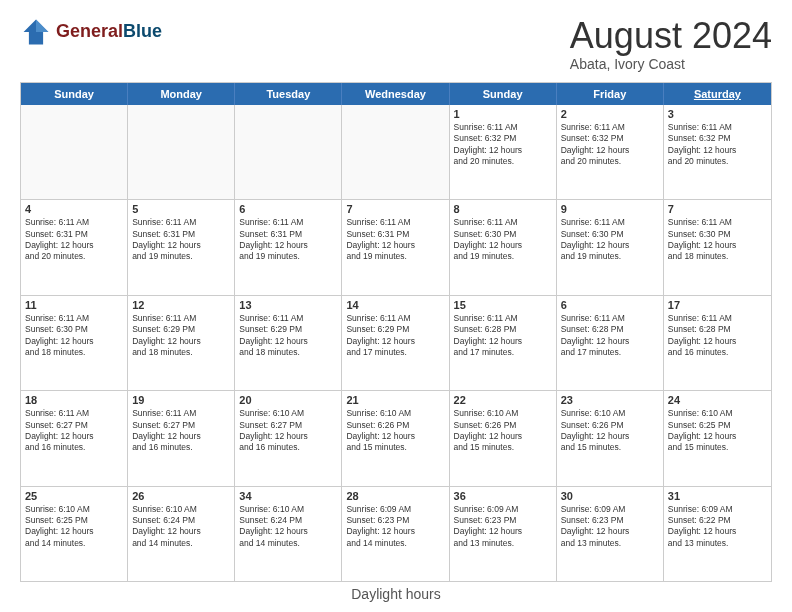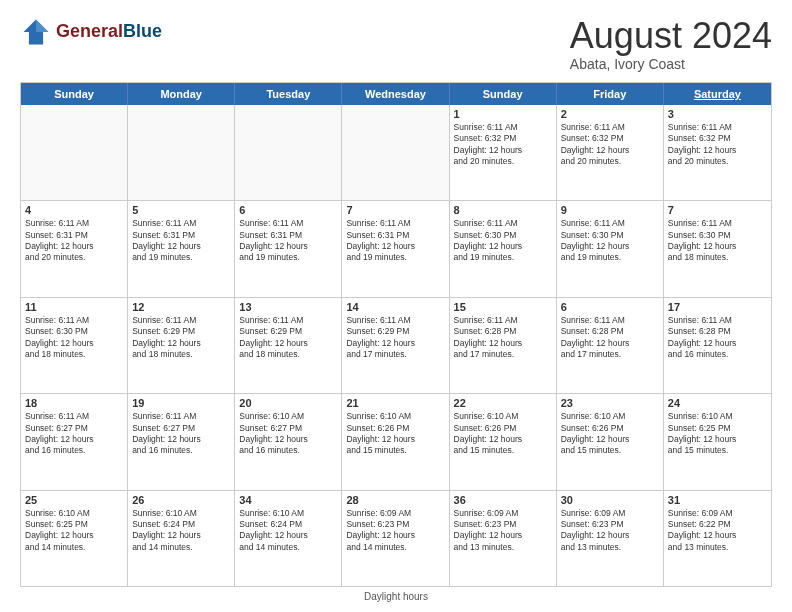--- a/index.html
+++ b/index.html
@@ -101,21 +101,21 @@
       margin-bottom: 2px;
       display: block;
     }
     .cell-text {
       font-size: 8.5px;
       line-height: 1.35;
       color: #333;
     }
     .footer-note {
       margin-top: 4px;
-      font-size: 10px;
+      font-size: 14px;
       color: #555;
       text-align: center;
     }
   </style>
 </head>
 <body>
 
 <div class="page">
   <div class="header">
     <div class="logo">

